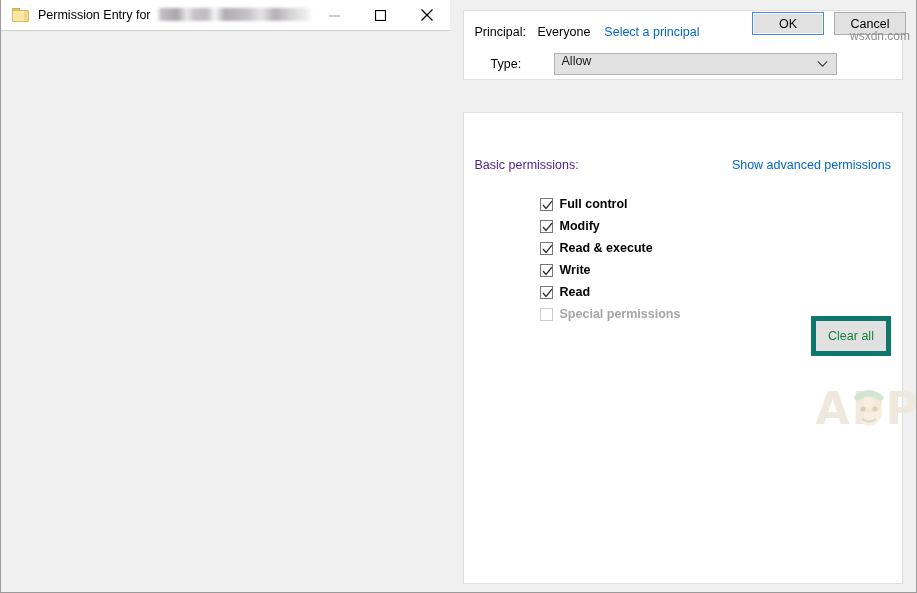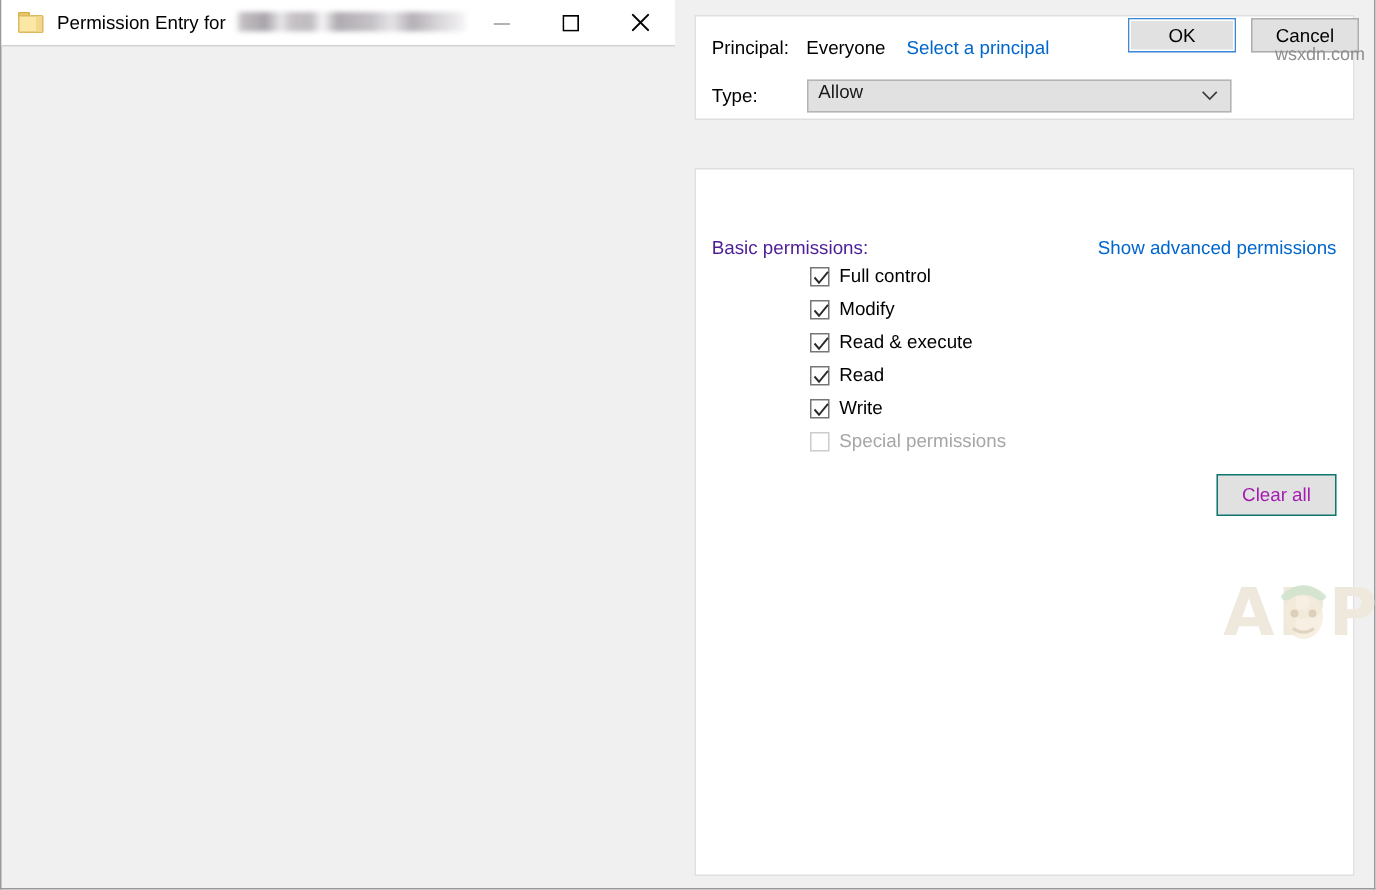--- a/index.html
+++ b/index.html
@@ -87,21 +87,21 @@
   .value { font-size: 12.5px; color: #000000; }
   .link {
     font-size: 12.5px; color: #0066cc; text-decoration: none; cursor: pointer;
   }
 
   .r-principal { left: 11px; top: 14px; }
   .r-principal .label { width: 63px; }
   .r-principal .value { margin-right: 14px; }
 
   .r-type { left: 11px; top: 42px; }
-  .r-type .label { width: 63px; }
+  .r-type .label { width: 63px; margin-left: 16px; }
 
   .combo {
     width: 283px; height: 22px;
     background: #e1e1e1;
     border: 1px solid #b4b4b4;
     display: flex; align-items: flex-start;
     position: relative;
     cursor: default;
   }
   .combo .combo-text {
@@ -115,42 +115,42 @@
   
   .basic-label {
     position: absolute; left: 11px; top: 45px;
     font-size: 12.5px; color: #4c1d95;
   }
   .adv-link {
     position: absolute; right: 11px; top: 45px;
     font-size: 12.5px; color: #0066cc; text-decoration: none; cursor: pointer;
   }
 
-  .perm-list { position: absolute; left: 76px; top: 60px; }
+  .perm-list { position: absolute; left: 76px; top: 80px; font-weight: bold; }
   .perm-item {
     display: flex; align-items: center;
     height: 22px; cursor: default;
   }
   .cbox {
     width: 13px; height: 13px;
     border: 1px solid #767676;
     background: #ffffff;
     position: relative; flex: none;
     margin-right: 7px;
   }
   .cbox svg { position: absolute; left: 1px; top: 1px; }
   .perm-item.disabled .cbox { border-color: #cccccc; background: #ffffff; }
   .perm-text { font-size: 12.5px; color: #000000; white-space: nowrap; }
   .perm-item.disabled .perm-text { color: #a6a6a6; }
 
   .clear-btn {
     position: absolute; right: 11px; top: 203px;
-    width: 80px; height: 28px;
-    background: #e1e1e1; border: 1px solid #0f766e;
-    font-size: 12.5px; color: #a21caf;
+    width: 80px; height: 40px;
+    background: #e1e1e1; border: 5px solid #0f766e;
+    font-size: 12.5px; color: #15803d;
     font-family: "Liberation Sans", sans-serif;
     display: flex; align-items: center; justify-content: center;
     cursor: default;
   }
 
   
   .watermark {
     position: absolute; left: 352px; top: 268px;
     width: 210px; height: 56px;
     pointer-events: none;
@@ -272,29 +272,29 @@
               </svg>
           </span>
           <span class="perm-text">Read &amp; execute</span>
         </div>
         <div class="perm-item">
           <span class="cbox">
             <svg width="11" height="11" viewBox="0 0 11 11">
                 <polyline points="1,5 4,8.5 10,1.2" fill="none" stroke="#2b2b2b" stroke-width="1.3"></polyline>
               </svg>
           </span>
+          <span class="perm-text">Write</span>
+        </div>
+        <div class="perm-item">
+          <span class="cbox">
+            <svg width="11" height="11" viewBox="0 0 11 11">
+                <polyline points="1,5 4,8.5 10,1.2" fill="none" stroke="#2b2b2b" stroke-width="1.3"></polyline>
+              </svg>
+          </span>
           <span class="perm-text">Read</span>
-        </div>
-        <div class="perm-item">
-          <span class="cbox">
-            <svg width="11" height="11" viewBox="0 0 11 11">
-                <polyline points="1,5 4,8.5 10,1.2" fill="none" stroke="#2b2b2b" stroke-width="1.3"></polyline>
-              </svg>
-          </span>
-          <span class="perm-text">Write</span>
         </div>
         <div class="perm-item disabled">
           <span class="cbox"></span>
           <span class="perm-text">Special permissions</span>
         </div>
       </div>
 
       <div class="clear-btn">Clear all</div>
 
       <div class="watermark">

